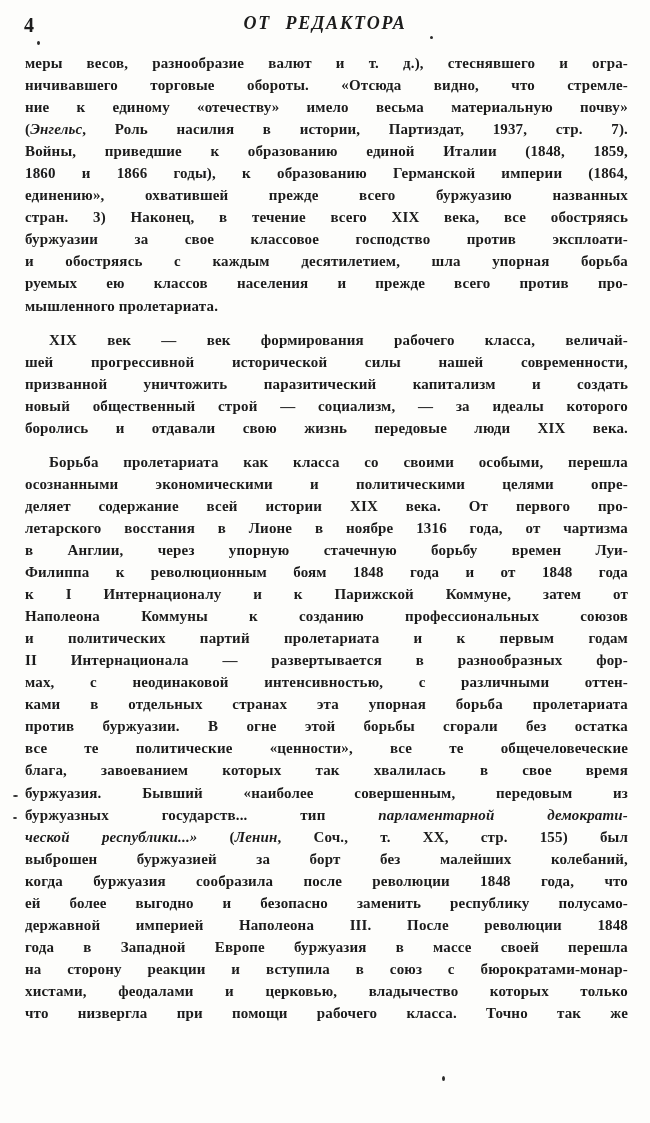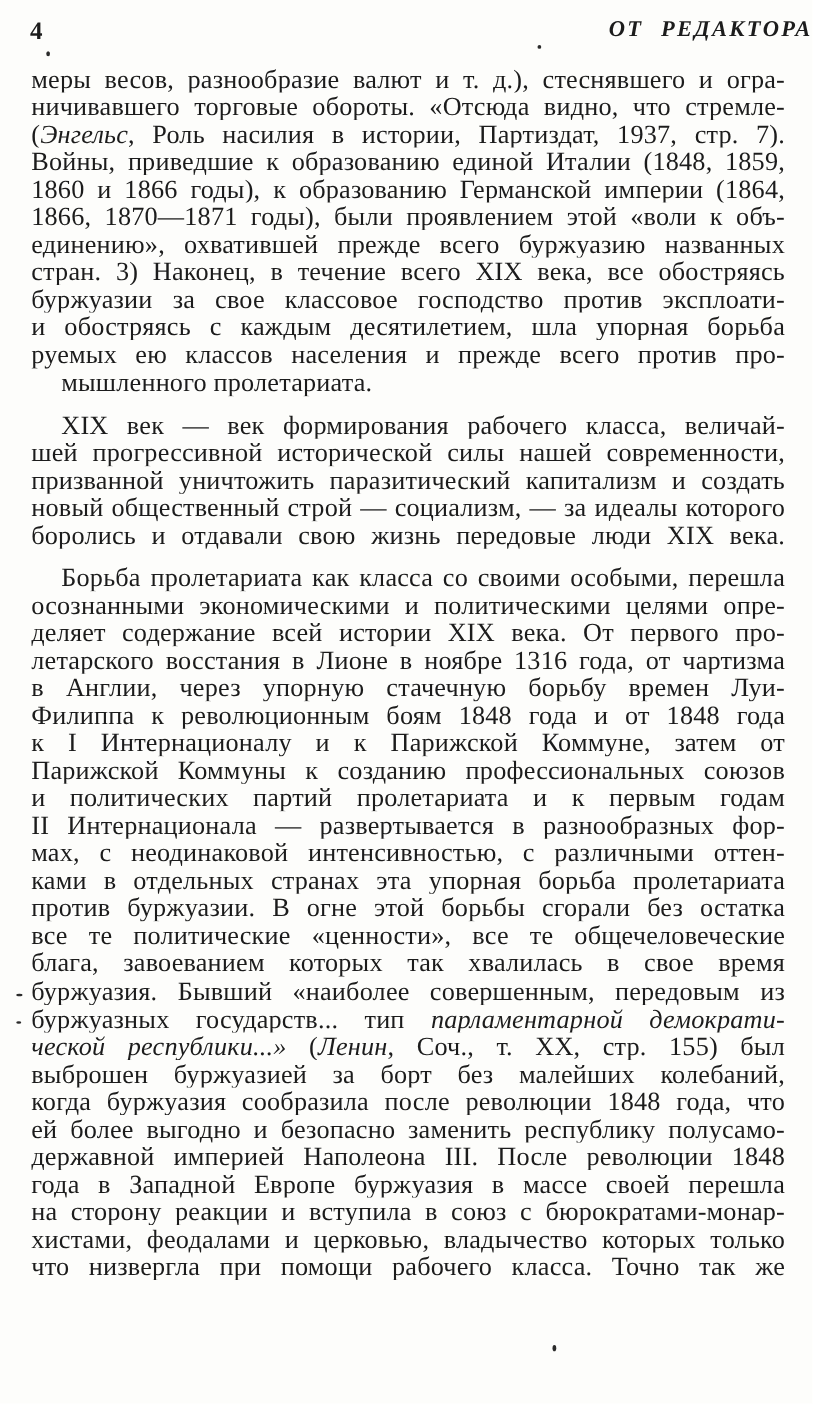--- a/index.html
+++ b/index.html
@@ -22,91 +22,91 @@
   .pagenum {
     position: absolute;
     left: 24px;
     top: 1px;
     font-weight: bold;
     font-size: 20px;
     letter-spacing: 0.5px;
   }
   .runtitle {
     display: block;
-    text-align: right;
+    text-align: center;
     font-weight: bold;
     font-style: italic;
     font-size: 18px;
     letter-spacing: 1.8px;
     word-spacing: 8px;
   }
   .bodytext {
     position: absolute;
     top: 52px;
     left: 25px;
     width: 603px;
   }
   .line {
     height: 22.05px;
     line-height: 22.05px;
-    font-size: 21px;
+    font-size: 15px;
     letter-spacing: 0.15px;
     text-align: justify;
     text-align-last: justify;
     overflow: hidden;
     white-space: nowrap;
+    font-weight: bold;
   }
   .line { white-space: normal; }
   .line.no-justify {
     text-align: center;
     text-align-last: left;
-    margin-left: 24px;
   }
   .line.indent { padding-left: 24px; margin-top: 12px; }
   .it { font-style: italic; }
   .speck {
     position: absolute;
     background: #2b2b2b;
     border-radius: 50%;
   }
 </style>
 </head>
 <body>
 
 <div class="page">
   <div class="header">
     <span class="pagenum">4</span>
     <span class="runtitle">ОТ РЕДАКТОРА</span>
   </div>
   <div class="bodytext">
       <div class="line"><span>меры весов, разнообразие валют и т. д.), стеснявшего и огра-</span></div>
       <div class="line"><span>ничивавшего торговые обороты. «Отсюда видно, что стремле-</span></div>
+      <div class="line"><span>ние к единому «отечеству» имело весьма материальную почву»</span></div>
       <div class="line"><span>(</span><span class="it">Энгельс</span><span>, Роль насилия в истории, Партиздат, 1937, стр. 7).</span></div>
       <div class="line"><span>Войны, приведшие к образованию единой Италии (1848, 1859,</span></div>
       <div class="line"><span>1860 и 1866 годы), к образованию Германской империи (1864,</span></div>
-      <div class="line"><span>1866, 1870—1871 годы), были проявлением этой «воли к объ-</span></div>
       <div class="line"><span>единению», охватившей прежде всего буржуазию названных</span></div>
       <div class="line"><span>стран. 3) Наконец, в течение всего XIX века, все обостряясь</span></div>
       <div class="line"><span>буржуазии за свое классовое господство против эксплоати-</span></div>
       <div class="line"><span>и обостряясь с каждым десятилетием, шла упорная борьба</span></div>
       <div class="line"><span>руемых ею классов населения и прежде всего против про-</span></div>
       <div class="line no-justify"><span>мышленного пролетариата.</span></div>
       <div class="line indent"><span>XIX век — век формирования рабочего класса, величай-</span></div>
       <div class="line"><span>шей прогрессивной исторической силы нашей современности,</span></div>
       <div class="line"><span>призванной уничтожить паразитический капитализм и создать</span></div>
       <div class="line"><span>новый общественный строй — социализм, — за идеалы которого</span></div>
       <div class="line"><span>боролись и отдавали свою жизнь передовые люди XIX века.</span></div>
       <div class="line indent"><span>Борьба пролетариата как класса со своими особыми, перешла</span></div>
       <div class="line"><span>осознанными экономическими и политическими целями опре-</span></div>
       <div class="line"><span>деляет содержание всей истории XIX века. От первого про-</span></div>
       <div class="line"><span>летарского восстания в Лионе в ноябре 1316 года, от чартизма</span></div>
       <div class="line"><span>в Англии, через упорную стачечную борьбу времен Луи-</span></div>
       <div class="line"><span>Филиппа к революционным боям 1848 года и от 1848 года</span></div>
       <div class="line"><span>к I Интернационалу и к Парижской Коммуне, затем от</span></div>
-      <div class="line"><span>Парижской Коммуны к созданию профессиональных союзов</span></div>
+      <div class="line"><span>Наполеона Коммуны к созданию профессиональных союзов</span></div>
       <div class="line"><span>и политических партий пролетариата и к первым годам</span></div>
       <div class="line"><span>II Интернационала — развертывается в разнообразных фор-</span></div>
       <div class="line"><span>мах, с неодинаковой интенсивностью, с различными оттен-</span></div>
       <div class="line"><span>ками в отдельных странах эта упорная борьба пролетариата</span></div>
       <div class="line"><span>против буржуазии. В огне этой борьбы сгорали без остатка</span></div>
       <div class="line"><span>все те политические «ценности», все те общечеловеческие</span></div>
       <div class="line"><span>блага, завоеванием которых так хвалилась в свое время</span></div>
       <div class="line"><span>буржуазия. Бывший «наиболее совершенным, передовым из</span></div>
       <div class="line"><span>буржуазных государств... тип </span><span class="it">парламентарной демократи-</span></div>
       <div class="line"><span class="it">ческой республики...» </span><span>(</span><span class="it">Ленин</span><span>, Соч., т. XX, стр. 155) был</span></div>

